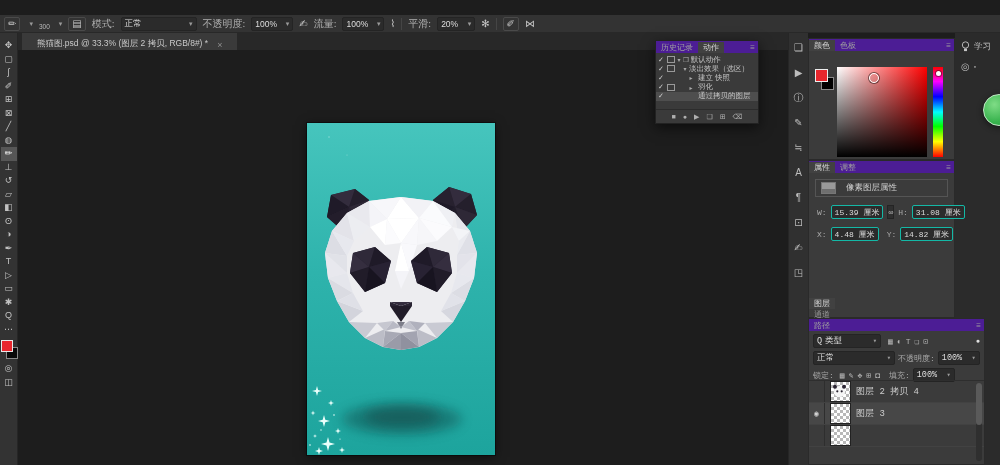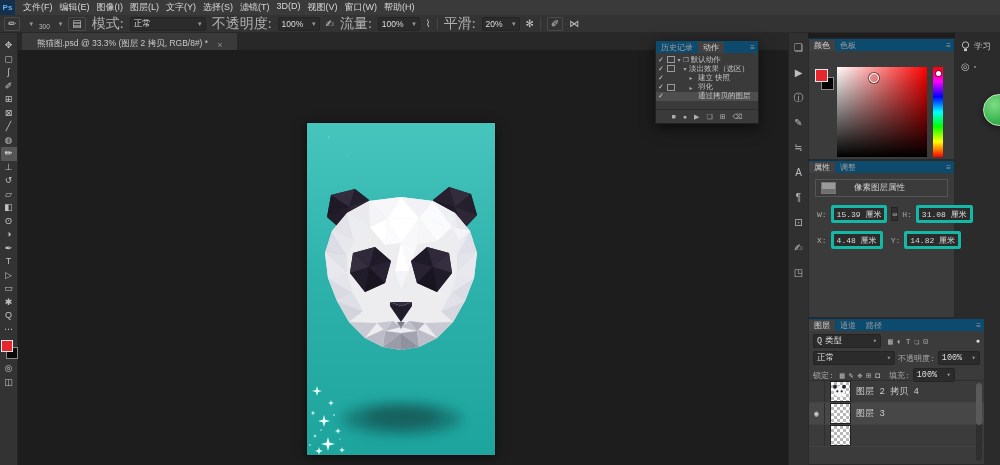--- a/index.html
+++ b/index.html
@@ -12,21 +12,21 @@
   .pslogo{width:15px;height:15px;background:#14304d;color:#5fb2f2;font-size:8px;font-weight:bold;
           display:flex;align-items:center;justify-content:center;}
   .menus{display:flex;gap:7px;margin-left:8px;}
   .mi{font-size:9px;color:#d6d6d6;white-space:nowrap;cursor:default;}
   
   #optbar{position:absolute;left:0;top:15px;width:1000px;height:18px;background:#333333;
           display:flex;align-items:center;gap:6px;padding-left:4px;box-sizing:border-box;
           border-bottom:1px solid #282828;z-index:9;}
   .ob-ic{font-size:10px;color:#c4c4c4;line-height:1;}
   .ob-box{border:1px solid #4a4a4a;border-radius:2px;padding:1px 3px;}
-  .ob-lbl{font-size:14px;color:#b0b0b0;white-space:nowrap;font-family:Liberation Serif, serif;}
+  .ob-lbl{font-size:10px;color:#b0b0b0;white-space:nowrap;font-family:Liberation Serif, serif;}
   .field{background:#2b2b2b;border:1px solid #242424;border-radius:2px;height:12px;
          display:inline-flex;align-items:center;justify-content:space-between;
          padding:0 3px;font-size:8.5px;color:#dedede;}
   .caret{font-size:7px;color:#9a9a9a;margin-left:3px;}
   .bdot{width:7px;height:7px;border-radius:50%;background:#d8d8d8;margin:0 auto;}
   .bsz{font-size:6.5px;color:#bbb;text-align:center;line-height:1;}
   .sep{width:1px;height:12px;background:#454545;}
   
   #tabbar{position:absolute;left:18px;top:33px;width:770px;height:17px;background:#282828;
           display:flex;align-items:stretch;z-index:5;}
@@ -46,21 +46,21 @@
   
   #pasteboard{position:absolute;left:18px;top:50px;width:770px;height:415px;background:#1d1d1d;}
   #doc{position:absolute;left:307px;top:123px;width:188px;height:332px;
        background:linear-gradient(180deg,#46c5bd 0%,#2eb3ac 45%,#1da49d 100%);
        box-shadow:0 0 0 1px rgba(0,0,0,.4),0 2px 10px rgba(0,0,0,.55);z-index:4;}
   #doc svg{display:block;}
   
   #actions{position:absolute;left:655px;top:40px;width:104px;height:84px;background:#3a3a3a;
            border:1px solid #222;box-shadow:0 4px 12px rgba(0,0,0,.55);z-index:20;
            box-sizing:border-box;}
-  .ptabs{height:12px;background:#0c4a6e;display:flex;align-items:flex-end;position:relative;}
+  .ptabs{height:12px;background:#4c1d95;display:flex;align-items:flex-end;position:relative;}
   .ptab{padding:0 5px;font-size:8px;color:#9f9f9f;display:flex;align-items:center;white-space:nowrap;}
   .ptab.active{background:#414141;color:#d6d6d6;}
   .pmenu{position:absolute;right:3px;top:0;height:12px;display:flex;align-items:center;
          font-size:8px;color:#9a9a9a;}
   .arows{padding-top:2px;}
   .arow{height:9.2px;display:flex;align-items:center;font-size:7.5px;color:#c4c4c4;
         padding-left:2px;}
   .arow.hl{background:#4e4e4e;}
   .achk{color:#cfcfcf;width:8px;font-size:7px;}
   .abox{width:9px;display:flex;align-items:center;justify-content:center;}
@@ -99,26 +99,26 @@
   .satsq{position:absolute;left:28px;top:16px;width:90px;height:90px;
          background:linear-gradient(to bottom,rgba(0,0,0,0),#000),linear-gradient(to right,#fff,#f00);}
   .satcur{position:absolute;left:60px;top:22px;width:8px;height:8px;border:1px solid #fff;
           border-radius:50%;box-shadow:0 0 0 1px rgba(0,0,0,.5);}
   .huebar{position:absolute;left:124px;top:16px;width:10px;height:90px;
           background:linear-gradient(180deg,#f00 0%,#f0f 16%,#00f 33%,#0ff 50%,#0f0 66%,#ff0 83%,#f00 100%);}
   .huemark{position:absolute;left:127px;top:20px;width:5px;height:5px;background:#fff;
            border-radius:50%;box-shadow:0 0 0 1px rgba(0,0,0,.4);}
   
   #propp{left:808px;top:160px;width:147px;height:158px;}
-  .phead{display:flex;align-items:center;gap:18px;margin:6px 6px 0 6px;border:1px solid #555;
+  .phead{display:flex;align-items:center;gap:10px;margin:6px 6px 0 6px;border:1px solid #555;
          padding:2px 5px;font-size:8.5px;color:#d0d0d0;}
   .phead-ic{width:13px;height:10px;background:linear-gradient(180deg,#9a9a9a 55%,#6f6f6f 55%);
             border:1px solid #777;}
   .prow{display:flex;align-items:center;gap:4px;margin:8px 6px 0 8px;font-size:8px;color:#a8a8a8;}
-  .pfield{width:48px;height:12px;background:#2b2b2b;border:3px solid #14b8a6;border-radius:2px;
+  .pfield{width:48px;height:12px;background:#2b2b2b;border:1px solid #14b8a6;border-radius:2px;
           font-size:8px;color:#dcdcdc;display:flex;align-items:center;padding:0 3px;white-space:nowrap;}
   .linkbox{width:14px;height:12px;border:1px solid #242424;background:#2f2f2f;color:#bbb;
            font-size:8px;display:flex;align-items:center;justify-content:center;}
   
   #layersp{left:808px;top:318px;width:177px;height:147px;}
   .lrow1{display:flex;align-items:center;gap:4px;padding:3px 4px 0 4px;}
   .lrow2{display:flex;align-items:center;gap:3px;padding:3px 4px 0 4px;font-size:8px;color:#a8a8a8;}
   .lficons{display:flex;gap:4px;margin-left:3px;}
   .lficons span{font-size:8px;color:#b5b5b5;}
   .ltoggle{margin-left:auto;font-size:7px;color:#e0e0e0;}
@@ -137,37 +137,20 @@
              border:1px solid #8a8a8a;box-sizing:border-box;}
   .lname{font-size:9px;color:#cccccc;white-space:nowrap;}
   .lscroll{position:absolute;right:2px;top:64px;width:6px;height:78px;background:#2f2f2f;border-radius:3px;}
   .lthumbbar{position:absolute;right:2px;top:64px;width:6px;height:42px;background:#5a5a5a;border-radius:3px;}
 </style>
 </head>
 <body>
 
 <div id="app">
 
-  <div id="menubar">
-    <div class="pslogo">Ps</div>
-    <div class="menus">
-
-    <span class="mi">文件(F)</span>
-        <span class="mi">编辑(E)</span>
-        <span class="mi">图像(I)</span>
-        <span class="mi">图层(L)</span>
-        <span class="mi">文字(Y)</span>
-        <span class="mi">选择(S)</span>
-        <span class="mi">滤镜(T)</span>
-        <span class="mi">3D(D)</span>
-        <span class="mi">视图(V)</span>
-        <span class="mi">窗口(W)</span>
-        <span class="mi">帮助(H)</span>
-      </div>
-  </div>
 
   <div id="optbar">
     <span class="ob-ic ob-box">✏</span>
     <span class="caret">▾</span>
     <span style="display:inline-block;">
       <span class="bdot"></span>
       <span class="bsz">300</span>
     </span>
     <span class="caret">▾</span>
     <span class="ob-ic ob-box">▤</span>
@@ -510,21 +493,21 @@
       <span>X:</span>
       <span class="pfield">4.48 厘米</span>
       <span style="width:14px;"></span>
       <span>Y:</span>
       <span class="pfield">14.82 厘米</span>
     </div>
   </div>
 
   <div class="panel" id="layersp">
     <div class="ptabs">
-      <span style="display:flex;">
+      <span style="display:flex;flex-direction:column;">
 
       <span class="ptab active">图层</span>
           <span class="ptab">通道</span>
           <span class="ptab">路径</span>
         </span>
       <span class="pmenu">≡</span>
     </div>
     <div class="lrow1">
       <span class="field" style="width:60px;">
         <span style="display:flex;gap:3px;align-items:center;">

